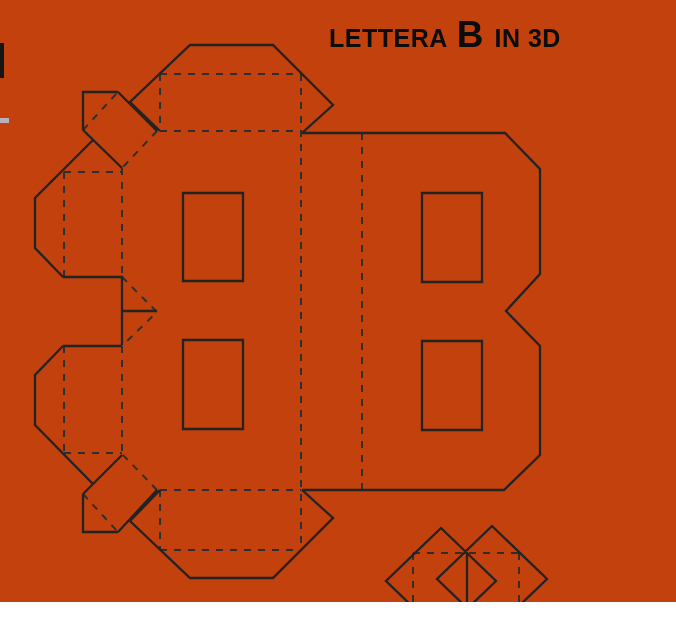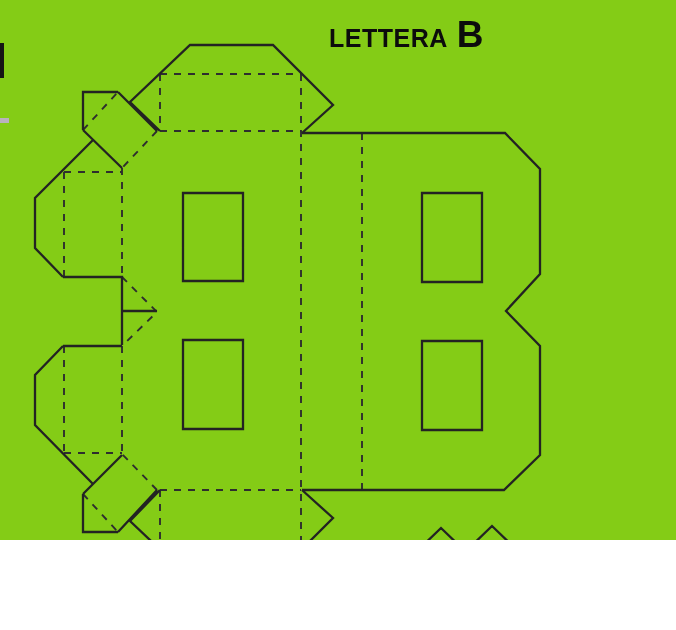--- a/index.html
+++ b/index.html
@@ -4,22 +4,22 @@
 <style>
   html, body {
     margin: 0;
     padding: 0;
     background: #ffffff;
     font-family: "Liberation Sans", sans-serif;
   }
   .stage {
     position: relative;
     width: 676px;
-    height: 540px;
-    background: #84cc16;
+    height: 602px;
+    background: #c2410c;
     overflow: hidden;
   }
   .net-svg {
     position: absolute;
     left: 0;
     top: 0;
     display: block;
   }
   .title {
     position: absolute;
@@ -55,15 +55,16 @@
     <path stroke="none" d="M0 43 L4 43 L4 78 L0 78 Z" fill="#151515"></path>
 
     <path stroke="none" d="M0 118 L9 118 L9 123 L0 123 Z" fill="#b9b2bd"></path>
 
     <path stroke="none" d="M30 622 L48 622 L48 626 L30 626 Z M95 622 L133 622 L133 626 L95 626 Z M178 622 L190 622 L190 626 L178 626 Z M240 622 L282 622 L282 626 L240 626 Z" fill="#d9d3dc"></path>
   </svg>
 
   <div class="title">
     <span class="word">LETTERA</span>
     <span class="big-letter">B</span>
+    <span class="word">IN 3D</span>
   </div>
 
 </div>
 
 </body></html>

